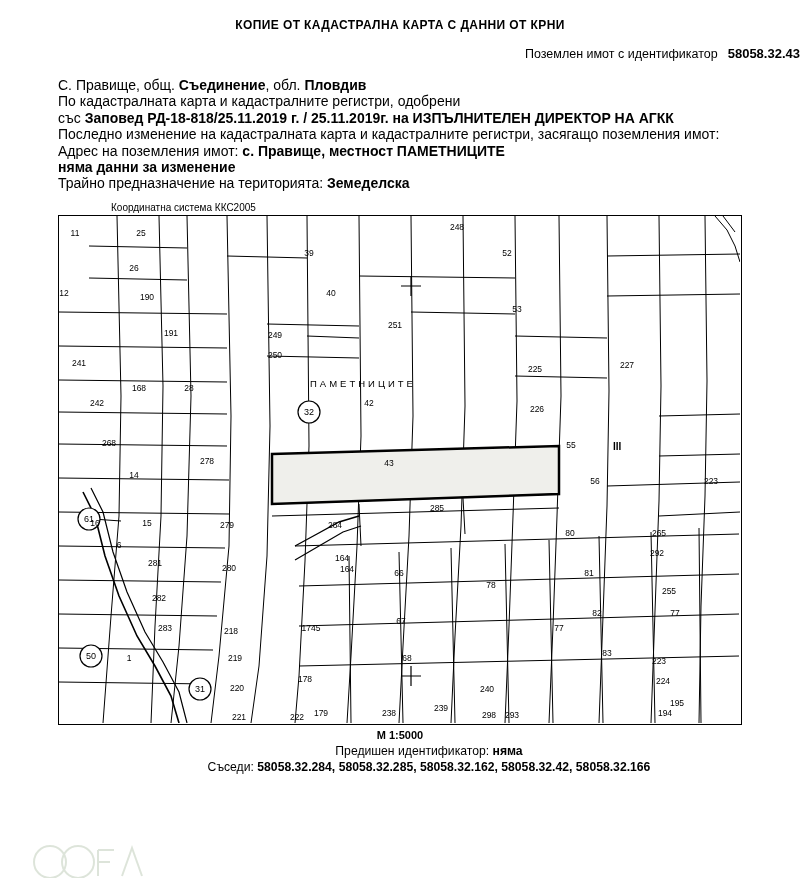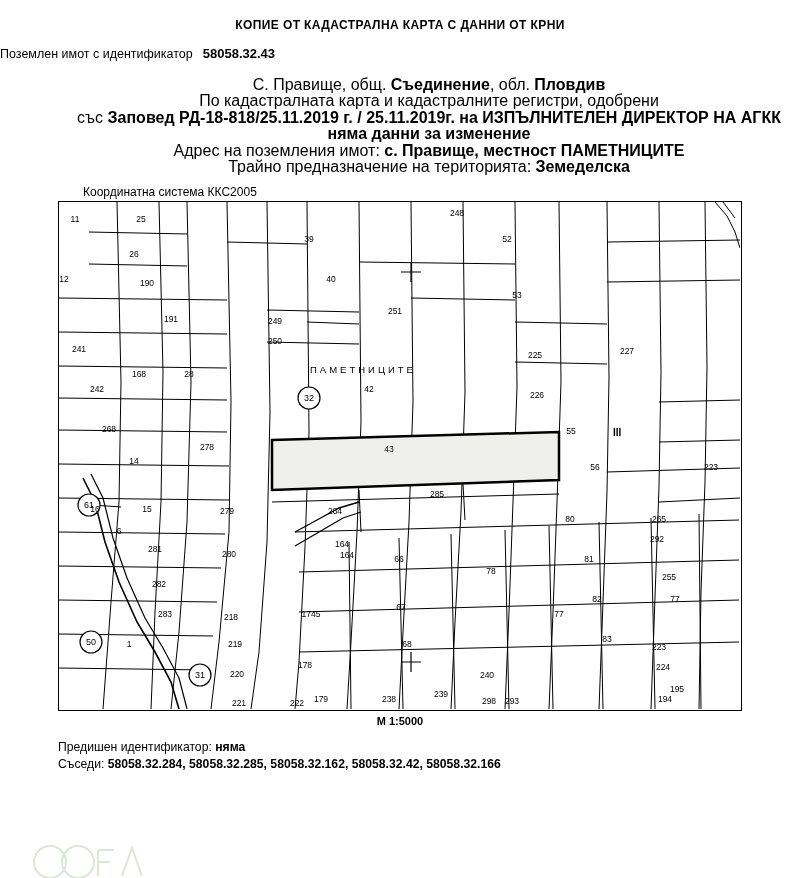--- a/index.html
+++ b/index.html
@@ -21,42 +21,41 @@
     height: 878px;
   }
   .title {
     text-align: center;
     font-size: 12px;
     font-weight: bold;
     letter-spacing: 0.4px;
     margin-top: 18px;
   }
   .subtitle {
-    text-align: left;
+    text-align: right;
     font-size: 12.5px;
     margin-top: 14px;
   }
   .subtitle .id {
     font-weight: bold;
     font-size: 13px;
     margin-left: 10px;
   }
   .info {
     margin: 16px 0 0 58px;
-    font-size: 16px;
+    font-size: 14px;
     line-height: 16.4px;
-    text-align: center;
   }
   .info .row {
     white-space: nowrap;
   }
   .b { font-weight: bold; }
   .coordsys {
-    margin: 10px 0 2px 62px;
-    font-size: 12px;
+    margin: 10px 0 2px 90px;
+    font-size: 10px;
     padding-left: 21px;
   }
   .mapwrap {
     margin: 0 0 0 58px;
     width: 684px;
     height: 510px;
     border: 1.5px solid #000;
     position: relative;
     box-sizing: border-box;
     background: #fff;
@@ -65,23 +64,24 @@
   .mapwrap svg { display: block; }
   .scale {
     text-align: center;
     font-size: 11px;
     font-weight: bold;
     margin-top: 4px;
     margin-left: 58px;
     width: 684px;
   }
   .footer {
-    margin: 12px 0 0 58px;
+    margin: 2px 0 0 58px;
     font-size: 12.2px;
     line-height: 16.4px;
+    text-align: center;
   }
   .wm {
     position: absolute;
     left: 28px;
     bottom: 4px;
     width: 120px;
     height: 60px;
     opacity: 0.22;
     pointer-events: none;
   }
@@ -98,24 +98,25 @@
   </div>
 
   <div class="info">
     <div class="row">
       <span>С. Правище, общ. </span><span class="b">Съединение</span><span>, обл. </span><span class="b">Пловдив</span>
     </div>
     <div class="row">По кадастралната карта и кадастралните регистри, одобрени</div>
     <div class="row">
       <span>със </span><span class="b">Заповед РД-18-818/25.11.2019 г. / 25.11.2019г. на ИЗПЪЛНИТЕЛЕН ДИРЕКТОР НА АГКК</span>
     </div>
-    <div class="row b">няма данни за изменение</div>
+    <div class="row">Последно изменение на кадастралната карта и кадастралните регистри, засягащо поземления имот:</div>
     <div class="row">
       <span>Адрес на поземления имот: </span><span class="b">с. Правище, местност ПАМЕТНИЦИТЕ</span>
     </div>
+    <div class="row b">няма данни за изменение</div>
     <div class="row">
       <span>Трайно предназначение на територията: </span><span class="b">Земеделска</span>
     </div>
   </div>
 
   <div class="coordsys">Координатна система ККС2005</div>
 
   <div class="mapwrap">
     <svg width="681" height="507" viewBox="0 0 681 507" xmlns="http://www.w3.org/2000/svg">
       <g stroke="#000" fill="none" stroke-width="1">

